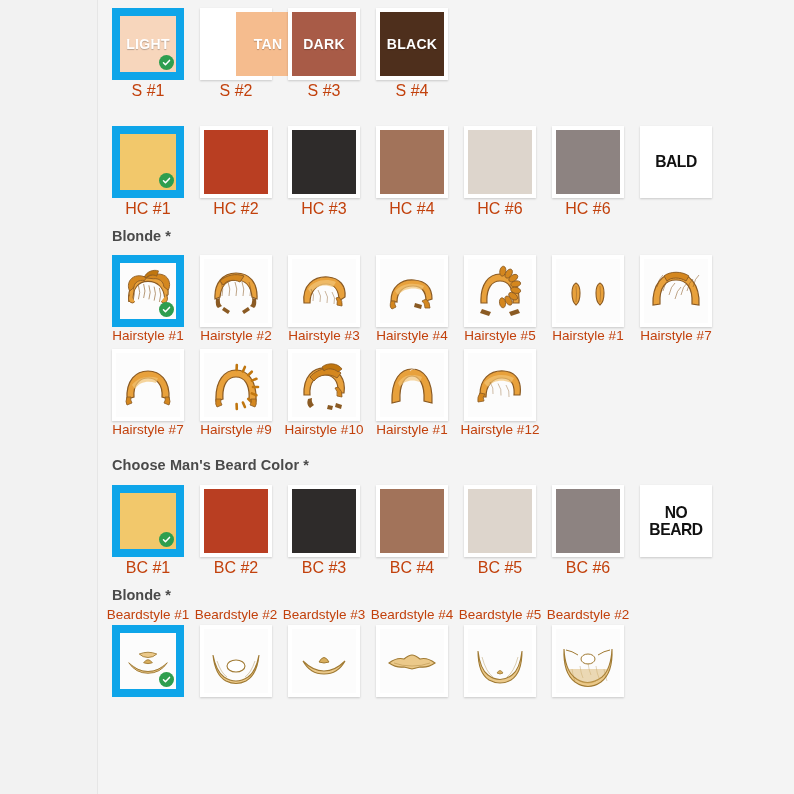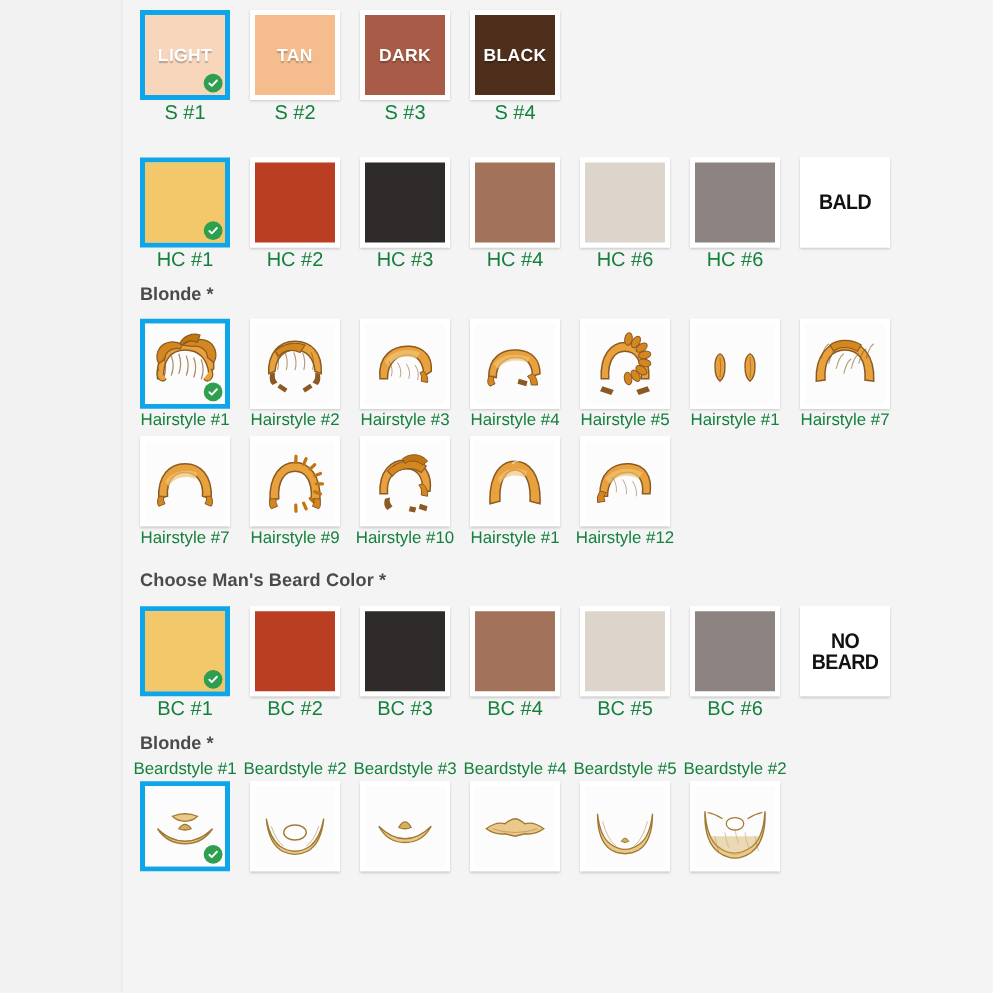--- a/index.html
+++ b/index.html
@@ -28,21 +28,21 @@
 
   .tile-wrap{display:flex;flex-direction:column;align-items:center;width:72px;}
   .tile{
     position:relative;
     width:72px;height:72px;
     box-sizing:border-box;
     background:#fff;
     border:4px solid #fff;
     box-shadow:0 1px 2px rgba(0,0,0,.18);
   }
-  .tile.selected{border:4px solid #0ea5e9;box-shadow:none;}
+  .tile.selected{border:8px solid #0ea5e9;box-shadow:none;}
   .swatch{width:100%;height:100%;display:flex;align-items:center;justify-content:center;}
   .swatch-label{
     color:#fff;font-weight:bold;font-size:14px;
     font-family:"Liberation Sans",sans-serif;
     text-shadow:0 1px 1px rgba(0,0,0,.25);
     letter-spacing:.3px;
   }
   .text-tile{
     background:#fff;width:100%;height:100%;
     display:flex;flex-direction:column;align-items:center;justify-content:center;
@@ -53,21 +53,21 @@
   }
   .check{
     position:absolute;right:2px;bottom:2px;
     width:15px;height:15px;border-radius:50%;
     background:#2e9e4f;
     display:flex;align-items:center;justify-content:center;
   }
   .check svg{display:block;}
 
   .caption{
-    font-size:16px;color:#15803d;line-height:1.1;
+    font-size:16px;color:#c2410c;line-height:1.1;
     margin-top:2px;white-space:nowrap;
     font-family:"Liberation Sans",sans-serif;
   }
   .caption.small{font-size:13.5px;}
   .caption.top{margin:0 0 2px 0;text-align:right;}
 
   .art{width:100%;height:100%;display:block;background:#fcfcfc;}
 </style>
 </head>
 <body>
@@ -88,21 +88,21 @@
             <div class="check">
               <svg width="9" height="9" viewBox="0 0 12 12" xmlns="http://www.w3.org/2000/svg">
                 <path d="M2 6.4 L4.6 9 L10 3.2" stroke="#ffffff" stroke-width="2" fill="none" stroke-linecap="round" stroke-linejoin="round"></path>
               </svg>
             </div>
           </div>
           <div class="caption">S #1</div>
         </div>
         <div class="tile-wrap">
           <div class="tile">
-            <div class="swatch" style="background: rgb(245, 188, 142);">
+            <div class="swatch" style="background: rgb(245, 188, 142); margin-left: 32px;">
               <span class="swatch-label">TAN</span>
             </div>
           </div>
           <div class="caption">S #2</div>
         </div>
         <div class="tile-wrap">
           <div class="tile">
             <div class="swatch" style="background: rgb(168, 91, 71);">
               <span class="swatch-label">DARK</span>
             </div>

